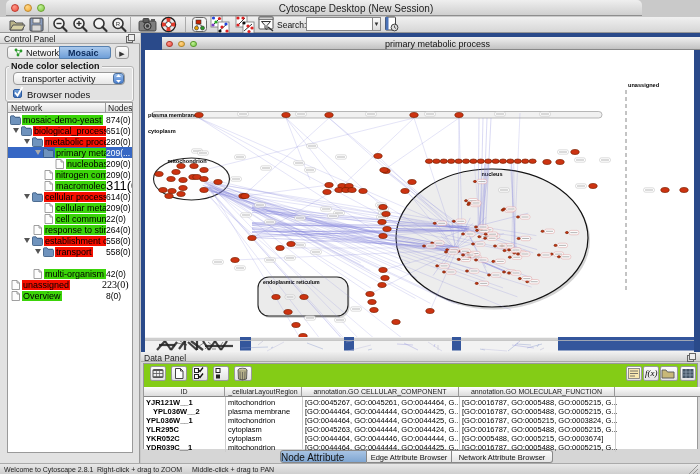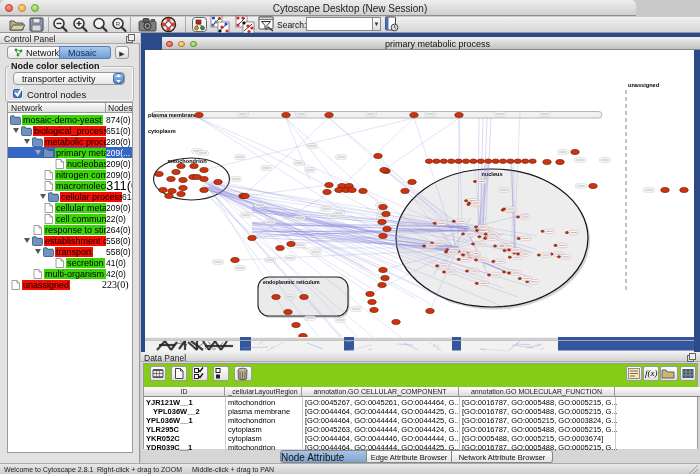--- a/index.html
+++ b/index.html
@@ -1,18 +1,18 @@
 <!DOCTYPE html>
 <html><head><meta charset="utf-8"><style>
 *{margin:0;padding:0;box-sizing:border-box;font-family:"Liberation Sans",sans-serif;}
 body{width:700px;height:474px;overflow:hidden;background:#c9c9c9;position:relative;}
 .abs{position:absolute;}
 </style></head><body>
 
-<div class="abs" style="left:0;top:0;width:636px;height:16px;background:linear-gradient(#efefef,#cfcfcf);border-bottom:1px solid #8e8e8e;border-radius:5px 5px 0 0;">
+<div class="abs" style="left:6px;top:0;width:636px;height:16px;background:linear-gradient(#efefef,#cfcfcf);border-bottom:1px solid #8e8e8e;border-radius:5px 5px 0 0;">
  <div class="abs" style="left:5px;top:4px;width:8px;height:8px;border-radius:50%;background:radial-gradient(circle at 35% 30%,#ff9a8a,#ee4e3e);border:0.5px solid #c03a2e;"></div>
  <div class="abs" style="left:18px;top:4px;width:8px;height:8px;border-radius:50%;background:radial-gradient(circle at 35% 30%,#ffd98a,#f5a832);border:0.5px solid #c08a2e;"></div>
  <div class="abs" style="left:31px;top:4px;width:8px;height:8px;border-radius:50%;background:radial-gradient(circle at 35% 30%,#c4f09a,#7cc83e);border:0.5px solid #6aa32e;"></div>
  <div class="abs" style="left:0;top:3px;width:700px;text-align:center;font-size:10px;color:#222;">Cytoscape Desktop (New Session)</div>
 </div>
 
 <div class="abs" style="left:0;top:17px;width:700px;height:16px;background:linear-gradient(#f0f0f0,#d6d6d6);border-bottom:1px solid #979797;"></div>
 <div class="abs" style="left:0;top:1px;width:700px;height:32px;">
     <svg style="position:absolute;left:9px;top:16px" width="17" height="15" viewBox="0 0 17 15">
 <path d="M1 13 L1 4 L5 4 L7 6 L14 6 L14 13 Z" fill="#b9b389" stroke="#555" stroke-width="1"></path>
@@ -121,37 +121,37 @@
 
  <div class="abs" style="left:7px;top:13px;width:104px;height:13px;background:linear-gradient(#fdfdfd,#e8e8e8);border:1px solid #9a9a9a;border-radius:3px;"></div>
  <div class="abs" style="left:59px;top:13px;width:52px;height:13px;background:linear-gradient(#a8c8ec,#6f9fd8);border:1px solid #5580b0;border-radius:0 3px 3px 0;"></div>
  <svg class="abs" style="left:14px;top:15px" width="9" height="9" viewBox="0 0 9 9">
       <circle cx="2" cy="2" r="1.4" fill="#2a9a2a"></circle>
       <circle cx="7" cy="3" r="1.4" fill="#2a9a2a"></circle>
       <circle cx="4" cy="7" r="1.4" fill="#2a9a2a"></circle>
       <path d="M2 2 L7 3 L4 7 Z" fill="none" stroke="#2a9a2a" stroke-width="0.7"></path>
     </svg>
  <div class="abs" style="left:26px;top:15px;font-size:9px;color:#111;">Network</div>
- <div class="abs" style="left:68px;top:15px;font-size:9px;font-weight:normal;color:#0a2a5a;">Mosaic</div>
+ <div class="abs" style="left:68px;top:15px;font-size:9px;font-weight:bold;color:#0a2a5a;">Mosaic</div>
  <div class="abs" style="left:115px;top:13px;width:14px;height:13px;background:linear-gradient(#fdfdfd,#e0e0e0);border:1px solid #9a9a9a;border-radius:3px;font-size:7px;line-height:13px;text-align:center;color:#333;">▶</div>
 
  <div class="abs" style="left:5px;top:33px;width:129px;height:36px;border:1px solid #b5b5b5;border-radius:3px;box-shadow:inset 0 0 0 1px #f8f8f8;"></div>
  <div class="abs" style="left:9px;top:28px;font-size:9px;font-weight:bold;color:#111;background:#e2e2e2;padding:0 2px;">Node color selection</div>
  <div class="abs" style="left:13px;top:39px;width:112px;height:13px;background:linear-gradient(#fff,#e6e6e6);border:1px solid #999;border-radius:4px;"></div>
  <div class="abs" style="left:22px;top:41px;font-size:9px;color:#111;">transporter activity</div>
  <div class="abs" style="left:113px;top:40px;width:11px;height:11px;background:linear-gradient(#9cc0ec,#4a7fd0);border-radius:3px;border:1px solid #4a6fa0;"></div>
  <svg class="abs" style="left:113px;top:40px" width="11" height="11" viewBox="0 0 11 11">
       <path d="M5.5 1.2 L8 4 L3 4 Z" fill="#fff"></path>
       <path d="M5.5 9.8 L3 7 L8 7 Z" fill="#fff"></path>
     </svg>
  <div class="abs" style="left:13px;top:56px;width:9px;height:9px;background:linear-gradient(#6f9fd8,#3f6fb8);border:1px solid #2a5a9f;border-radius:2px;"></div>
  <svg class="abs" style="left:13px;top:52px" width="12" height="13" viewBox="0 0 12 13">
       <path d="M2 7.5 L4.5 10.5 L9.5 2" stroke="#fff" stroke-width="1.9" fill="none"></path>
     </svg>
- <div class="abs" style="left:27px;top:56px;font-size:9.5px;color:#111;">Control nodes</div>
+ <div class="abs" style="left:27px;top:56px;font-size:9.5px;color:#111;">Browser nodes</div>
 
  <div class="abs" style="left:7px;top:69px;width:126px;height:351px;background:#fff;border:1px solid #9a9a9a;overflow:hidden;">
   <div class="abs" style="left:0;top:0;width:98px;height:10px;background:linear-gradient(#fbfbfb,#dedede);border-bottom:1px solid #999;border-right:1px solid #999;font-size:8.5px;color:#222;padding-left:3px;">Network</div>
   <div class="abs" style="left:98px;top:0;width:28px;height:10px;background:linear-gradient(#fbfbfb,#dedede);border-bottom:1px solid #999;font-size:8.5px;color:#222;padding-left:2px;">Nodes</div>
   <div class="abs" style="left:0;top:-102px;width:126px;height:400px;">
         <div style="position:absolute;left:0;top:113px;width:125px;height:11px;">
           <svg style="position:absolute;left:2px;top:0.5px" width="11" height="10" viewBox="0 0 11 10">
             <rect x="0.5" y="2.5" width="10" height="7" rx="1" fill="#6f93bd" stroke="#33567e" stroke-width="0.8"></rect>
             <path d="M0.5 3.5 L0.5 1.5 Q0.5 0.8 1.2 0.8 L4 0.8 L5 2.2 L10 2.2" fill="#6f93bd" stroke="#33567e" stroke-width="0.8"></path>
           </svg>
@@ -202,21 +202,21 @@
           <span style="position:absolute;left:98px;top:1px;font-size:8.5px;line-height:10px;color:#000;white-space:nowrap;">209(0)</span>
         </div>
         <div style="position:absolute;left:0;top:179px;width:125px;height:11px;">
           <svg style="position:absolute;left:36px;top:0.5px" width="9" height="10" viewBox="0 0 9 10">
             <path d="M1 0.5 L6 0.5 L8.5 3 L8.5 9.5 L1 9.5 Z" fill="#fdfdfd" stroke="#888" stroke-width="0.8"></path>
             <path d="M6 0.5 L6 3 L8.5 3" fill="none" stroke="#888" stroke-width="0.8"></path>
           </svg>
           <span style="position:absolute;left:47px;top:0.5px;max-width:51px;overflow:hidden;font-size:9px;line-height:10px;background:#3bd409;color:#000;white-space:nowrap;padding:0 1px;display:inline-block;">macromolecule</span>
           <span style="position:absolute;left:98px;top:1px;font-size:13px;line-height:10px;color:#000;white-space:nowrap;">311(0)</span>
         </div>
-        <div style="position:absolute;left:0;top:190px;width:125px;height:11px;margin-left:16px;">
+        <div style="position:absolute;left:0;top:190px;width:125px;height:11px;">
           <div style="position:absolute;left:16px;top:3px;width:0;height:0;border-left:3.5px solid transparent;border-right:3.5px solid transparent;border-top:5px solid #555;"></div>
           <svg style="position:absolute;left:24px;top:0.5px" width="11" height="10" viewBox="0 0 11 10">
             <rect x="0.5" y="2.5" width="10" height="7" rx="1" fill="#6f93bd" stroke="#33567e" stroke-width="0.8"></rect>
             <path d="M0.5 3.5 L0.5 1.5 Q0.5 0.8 1.2 0.8 L4 0.8 L5 2.2 L10 2.2" fill="#6f93bd" stroke="#33567e" stroke-width="0.8"></path>
           </svg>
           <span style="position:absolute;left:36px;top:0.5px;max-width:62px;overflow:hidden;font-size:9px;line-height:10px;background:#f50e00;color:#000;white-space:nowrap;padding:0 1px;display:inline-block;">cellular process</span>
           <span style="position:absolute;left:98px;top:1px;font-size:8.5px;line-height:10px;color:#000;white-space:nowrap;">614(0)</span>
         </div>
         <div style="position:absolute;left:0;top:201px;width:125px;height:11px;">
           <svg style="position:absolute;left:36px;top:0.5px" width="9" height="10" viewBox="0 0 9 10">
@@ -253,43 +253,43 @@
         </div>
         <div style="position:absolute;left:0;top:245px;width:125px;height:11px;">
           <div style="position:absolute;left:27px;top:3px;width:0;height:0;border-left:3.5px solid transparent;border-right:3.5px solid transparent;border-top:5px solid #555;"></div>
           <svg style="position:absolute;left:35px;top:0.5px" width="11" height="10" viewBox="0 0 11 10">
             <rect x="0.5" y="2.5" width="10" height="7" rx="1" fill="#6f93bd" stroke="#33567e" stroke-width="0.8"></rect>
             <path d="M0.5 3.5 L0.5 1.5 Q0.5 0.8 1.2 0.8 L4 0.8 L5 2.2 L10 2.2" fill="#6f93bd" stroke="#33567e" stroke-width="0.8"></path>
           </svg>
           <span style="position:absolute;left:47px;top:0.5px;max-width:51px;overflow:hidden;font-size:9px;line-height:10px;background:#f50e00;color:#000;white-space:nowrap;padding:0 1px;display:inline-block;">transport</span>
           <span style="position:absolute;left:98px;top:1px;font-size:8.5px;line-height:10px;color:#000;white-space:nowrap;">558(0)</span>
         </div>
-        <div style="position:absolute;left:0;top:256px;width:125px;height:11px;">
-          <svg style="position:absolute;left:47px;top:0.5px" width="9" height="10" viewBox="0 0 9 10">
-            <path d="M1 0.5 L6 0.5 L8.5 3 L8.5 9.5 L1 9.5 Z" fill="#fdfdfd" stroke="#888" stroke-width="0.8"></path>
-            <path d="M6 0.5 L6 3 L8.5 3" fill="none" stroke="#888" stroke-width="0.8"></path>
-          </svg>
-          <span style="position:absolute;left:58px;top:0.5px;max-width:40px;overflow:hidden;font-size:9px;line-height:10px;background:#3bd409;color:#000;white-space:nowrap;padding:0 1px;display:inline-block;">secretion</span>
-          <span style="position:absolute;left:98px;top:1px;font-size:8.5px;line-height:10px;color:#000;white-space:nowrap;">41(0)</span>
-        </div>
         <div style="position:absolute;left:0;top:267px;width:125px;height:11px;">
           <svg style="position:absolute;left:25px;top:0.5px" width="9" height="10" viewBox="0 0 9 10">
             <path d="M1 0.5 L6 0.5 L8.5 3 L8.5 9.5 L1 9.5 Z" fill="#fdfdfd" stroke="#888" stroke-width="0.8"></path>
             <path d="M6 0.5 L6 3 L8.5 3" fill="none" stroke="#888" stroke-width="0.8"></path>
           </svg>
           <span style="position:absolute;left:36px;top:0.5px;max-width:62px;overflow:hidden;font-size:9px;line-height:10px;background:#3bd409;color:#000;white-space:nowrap;padding:0 1px;display:inline-block;">multi-organism pro</span>
           <span style="position:absolute;left:98px;top:1px;font-size:8.5px;line-height:10px;color:#000;white-space:nowrap;">42(0)</span>
         </div>
         <div style="position:absolute;left:0;top:278px;width:125px;height:11px;">
           <svg style="position:absolute;left:3px;top:0.5px" width="9" height="10" viewBox="0 0 9 10">
             <path d="M1 0.5 L6 0.5 L8.5 3 L8.5 9.5 L1 9.5 Z" fill="#fdfdfd" stroke="#888" stroke-width="0.8"></path>
             <path d="M6 0.5 L6 3 L8.5 3" fill="none" stroke="#888" stroke-width="0.8"></path>
           </svg>
           <span style="position:absolute;left:14px;top:0.5px;max-width:84px;overflow:hidden;font-size:9px;line-height:10px;background:#f50e00;color:#000;white-space:nowrap;padding:0 1px;display:inline-block;">unassigned</span>
           <span style="position:absolute;left:94px;top:1px;font-size:10px;line-height:10px;color:#000;white-space:nowrap;font-family:Liberation Serif, serif;">223(0)</span>
+        </div>
+        <div style="position:absolute;left:0;top:289px;width:125px;height:11px;">
+          <svg style="position:absolute;left:3px;top:0.5px" width="9" height="10" viewBox="0 0 9 10">
+            <path d="M1 0.5 L6 0.5 L8.5 3 L8.5 9.5 L1 9.5 Z" fill="#fdfdfd" stroke="#888" stroke-width="0.8"></path>
+            <path d="M6 0.5 L6 3 L8.5 3" fill="none" stroke="#888" stroke-width="0.8"></path>
+          </svg>
+          <span style="position:absolute;left:14px;top:0.5px;max-width:84px;overflow:hidden;font-size:9px;line-height:10px;background:#3bd409;color:#000;white-space:nowrap;padding:0 1px;display:inline-block;">Overview</span>
+          <span style="position:absolute;left:98px;top:1px;font-size:8.5px;line-height:10px;color:#000;white-space:nowrap;">8(0)</span>
         </div>
       </div>
  </div>
 </div>
 
 <div class="abs" style="left:141px;top:33px;width:559px;height:319px;background:#2a4a8a;">
  <div class="abs" style="left:21px;top:4px;width:551px;height:13px;background:linear-gradient(#f0f0f0,#c2c2c2);border-bottom:1px solid #888;padding-left:36px;">
   <div class="abs" style="left:4px;top:3.5px;width:6.5px;height:6.5px;border-radius:50%;background:radial-gradient(circle at 35% 30%,#ff9a8a,#e8453c);border:0.5px solid #b03a2e;"></div>
   <div class="abs" style="left:16px;top:3.5px;width:6.5px;height:6.5px;border-radius:50%;background:radial-gradient(circle at 35% 30%,#ffd98a,#f0a63b);border:0.5px solid #b08a2e;"></div>
   <div class="abs" style="left:28px;top:3.5px;width:6.5px;height:6.5px;border-radius:50%;background:radial-gradient(circle at 35% 30%,#c4f09a,#6fc83e);border:0.5px solid #5a9a2e;"></div>

